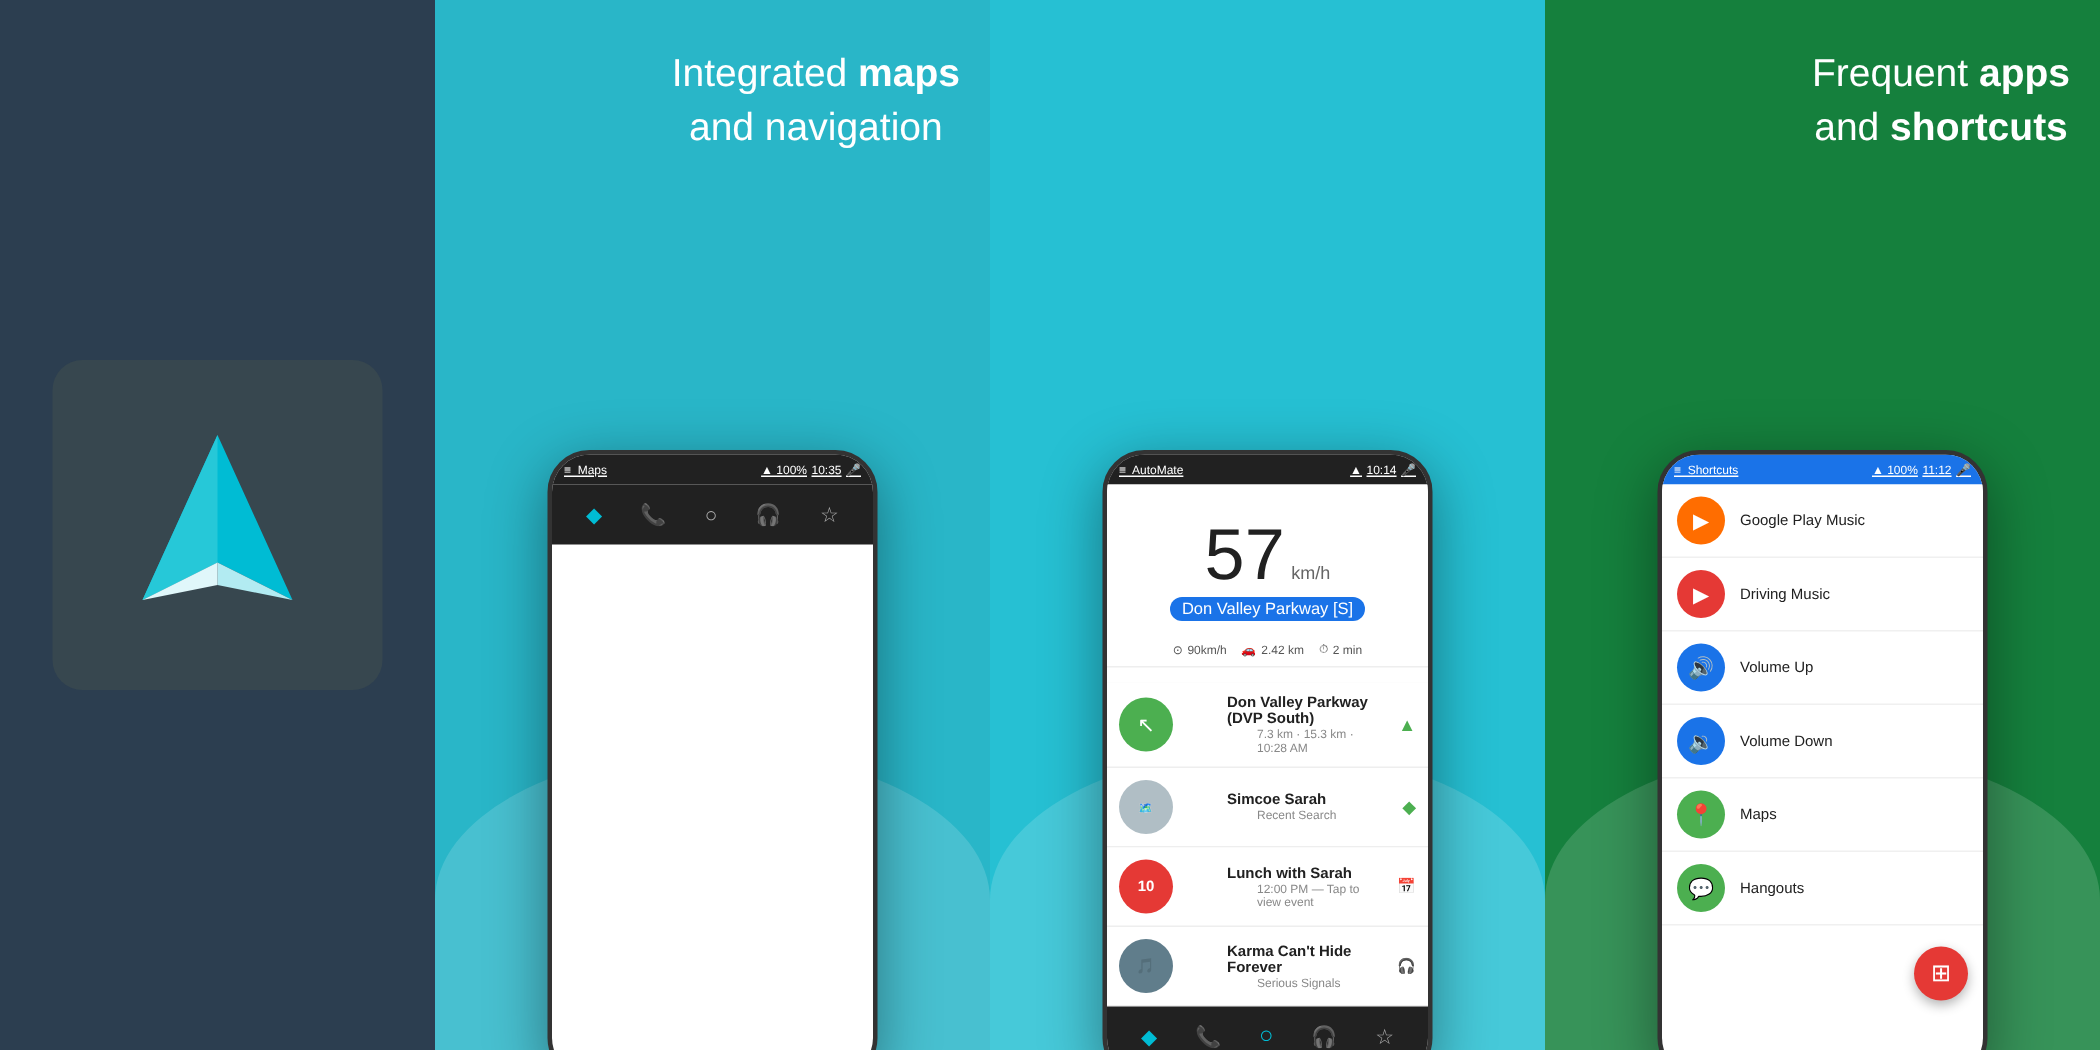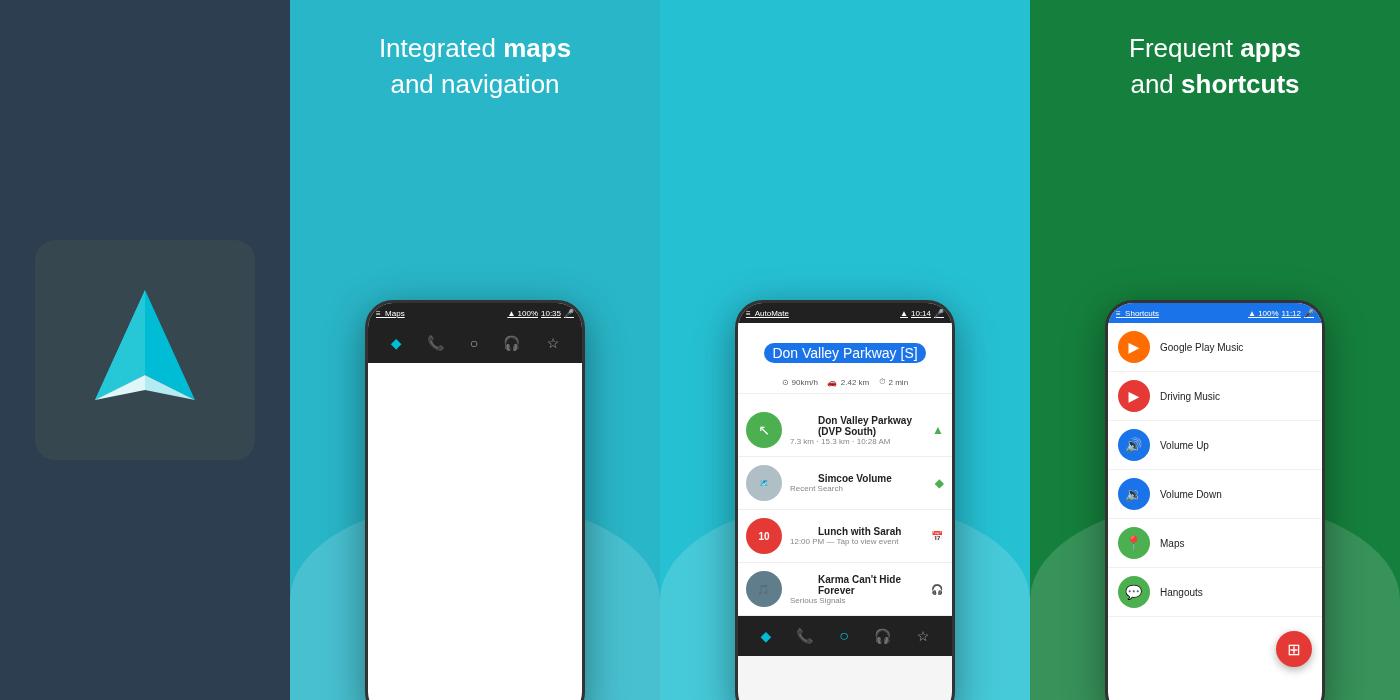--- a/index.html
+++ b/index.html
@@ -38,21 +38,21 @@
       flex: 1;
     }
 
     .feature-panel {
       flex: 1;
       height: 700px;
       position: relative;
       overflow: hidden;
       display: flex;
       flex-direction: column;
-      align-items: center;
+      align-items: flex-end;
     }
 
     .feature-panel-1 { background: #29b6c8; }
     .feature-panel-2 { background: #26c0d3; }
     .feature-panel-3 { background: #15803d; }
 
     .feature-title {
       color: white;
       font-size: 26px;
       font-weight: 300;
@@ -130,21 +130,21 @@
 
     .speed-display {
       text-align: center;
       padding: 20px 0 10px;
       background: white;
     }
 
     .road-badge {
       background: #1a73e8;
       color: white;
-      font-size: 14px;
+      font-size: 11px;
       padding: 2px 8px;
       border-radius: 10px;
       text-align: center;
       margin: 0 auto 8px;
       width: fit-content;
     }
 
     .driving-stats {
       display: flex;
       justify-content: center;
@@ -196,20 +196,21 @@
     .route-title {
       font-size: 10px;
       font-weight: 600;
       color: #212121;
       margin-left: 28px;
     }
 
     .route-sub {
       font-size: 8px;
       color: #888;
+      margin-left: 48px;
     }
 
     .route-arrow {
       color: #4caf50;
       font-size: 12px;
     }
 
     
     .shortcut-list {
       background: white;
@@ -397,20 +398,24 @@
           <div class="status-bar dark">
             <span>≡&nbsp; AutoMate</span>
             <div class="status-icons">
               <span>▲</span>
               <span>10:14</span>
               <span>🎤</span>
             </div>
           </div>
 
           <div class="speed-display">
+            <div>
+              <span style="font-size:48px;font-weight:300;color:#212121;">57</span>
+              <span style="font-size:12px;color:#666;">km/h</span>
+            </div>
             <div class="road-badge">Don Valley Parkway [S]</div>
             <div class="driving-stats">
               <div class="stat-item">
                 <span>⊙</span>
                   <span>90km/h</span>
               </div>
               <div class="stat-item">
                 <span>🚗</span>
                   <span>2.42 km</span>
               </div>
@@ -426,21 +431,21 @@
             <div class="route-info">
               <div class="route-title">Don Valley Parkway (DVP South)</div>
               <div class="route-sub">7.3 km · 15.3 km · 10:28 AM</div>
             </div>
             <span class="route-arrow">▲</span>
           </div>
 
           <div class="route-card">
             <div class="route-icon map-thumb" style="background:#b0bec5;font-size:8px;">🗺️</div>
             <div class="route-info">
-              <div class="route-title">Simcoe Volume</div>
+              <div class="route-title">Simcoe Sarah</div>
               <div class="route-sub">Recent Search</div>
             </div>
             <span style="color:#4caf50;font-size:12px;">◆</span>
           </div>
 
           <div class="route-card">
             <div class="route-icon" style="background:#e53935;font-size:10px;font-weight:bold;">10</div>
             <div class="route-info">
               <div class="route-title">Lunch with Sarah</div>
               <div class="route-sub">12:00 PM — Tap to view event</div>

